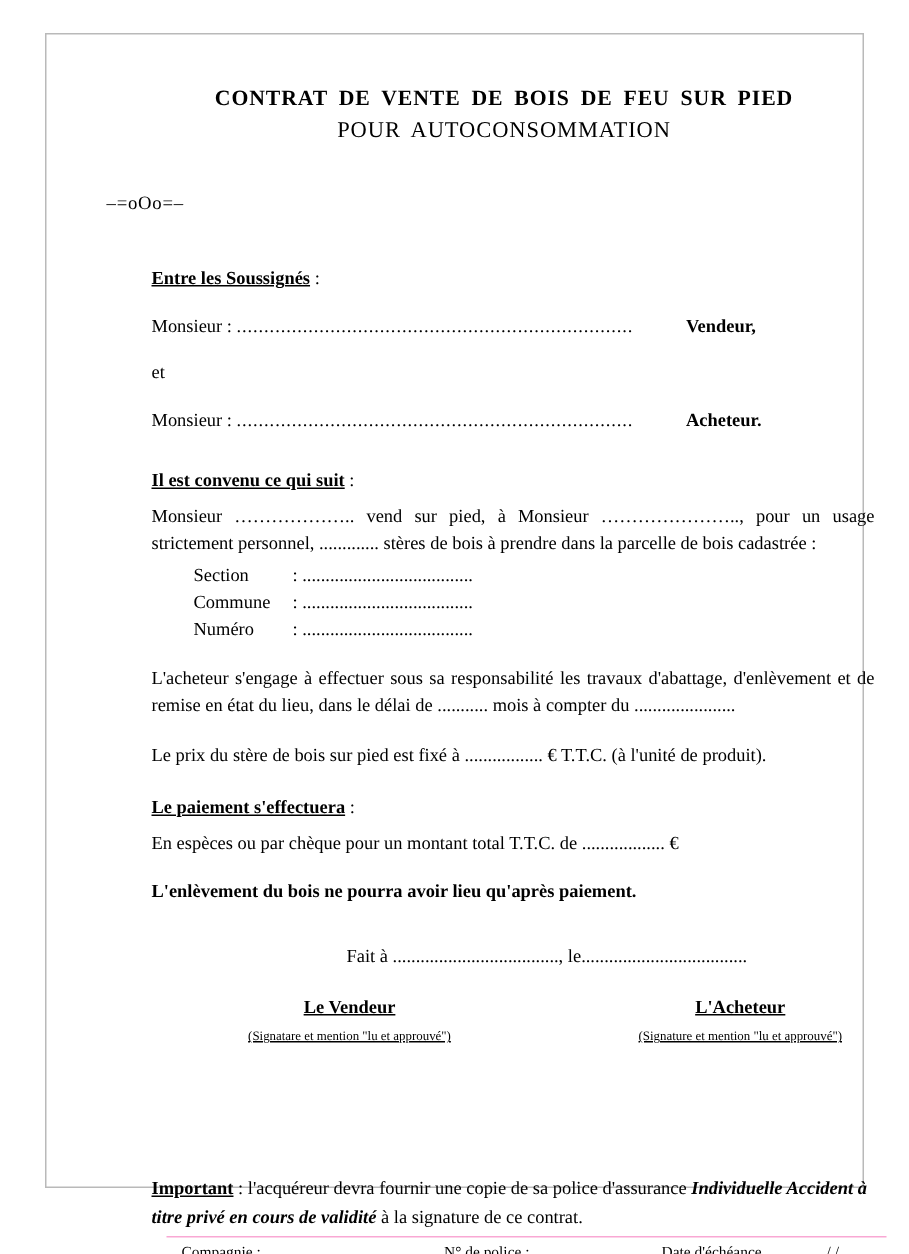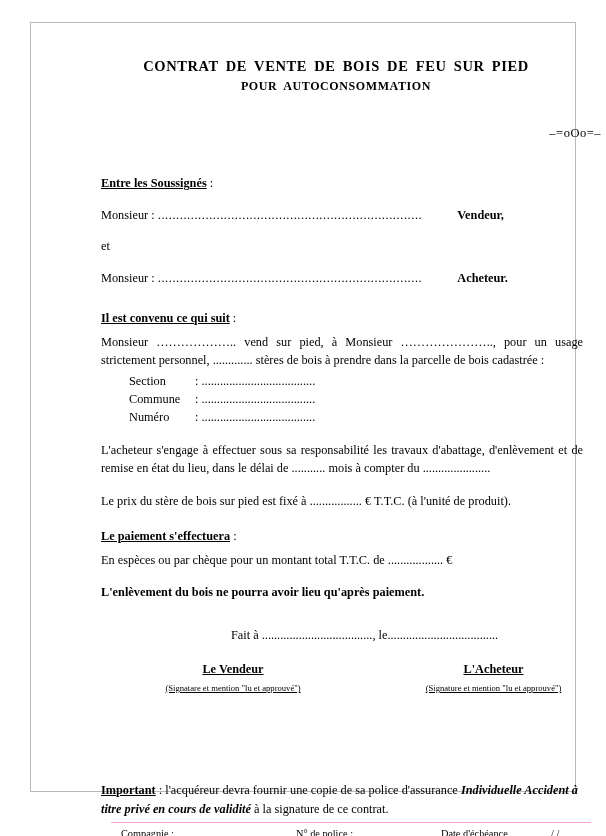--- a/index.html
+++ b/index.html
@@ -44,28 +44,28 @@
     font-weight: bold;
     font-size: 14.5px;
     letter-spacing: 0.6px;
     word-spacing: 3px;
     line-height: 1.55;
     margin: 0;
     padding-top: 8px;
   }
   .title-line2 {
     text-align: center;
-    font-weight: bold;
-    font-size: 12px;
+    font-weight: normal;
+    font-size: 15px;
     letter-spacing: 0.6px;
     word-spacing: 3px;
     margin-top: 2px;
   }
   .ornament {
-    text-align: right;
+    text-align: left;
     font-size: 12.5px;
     margin-top: 32px;
     letter-spacing: 0.5px;
   }
   .body-block {
     margin-left: 30px;
     margin-right: 18px;
     font-size: 12.3px;
     line-height: 1.45;
   }

